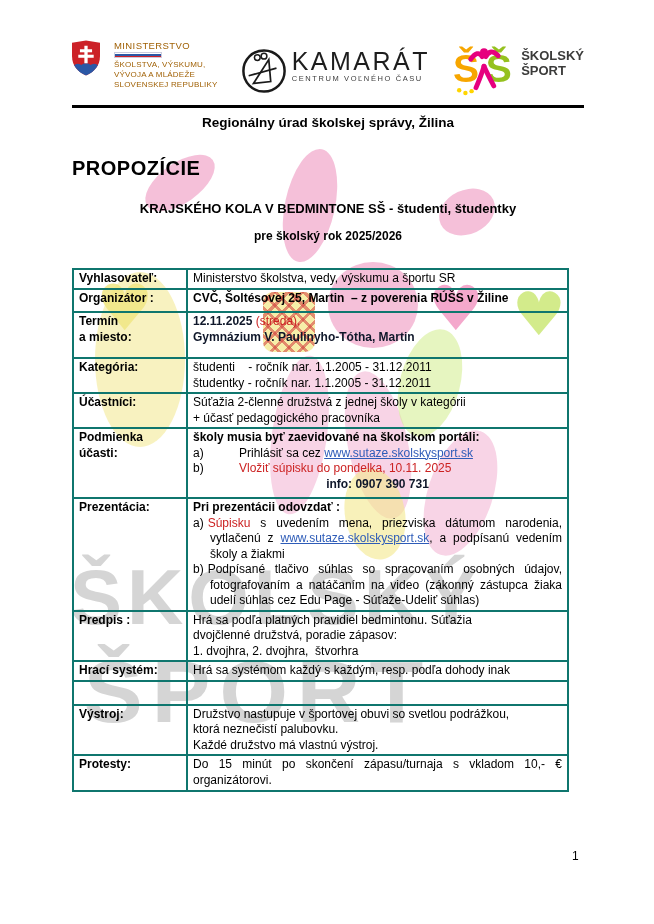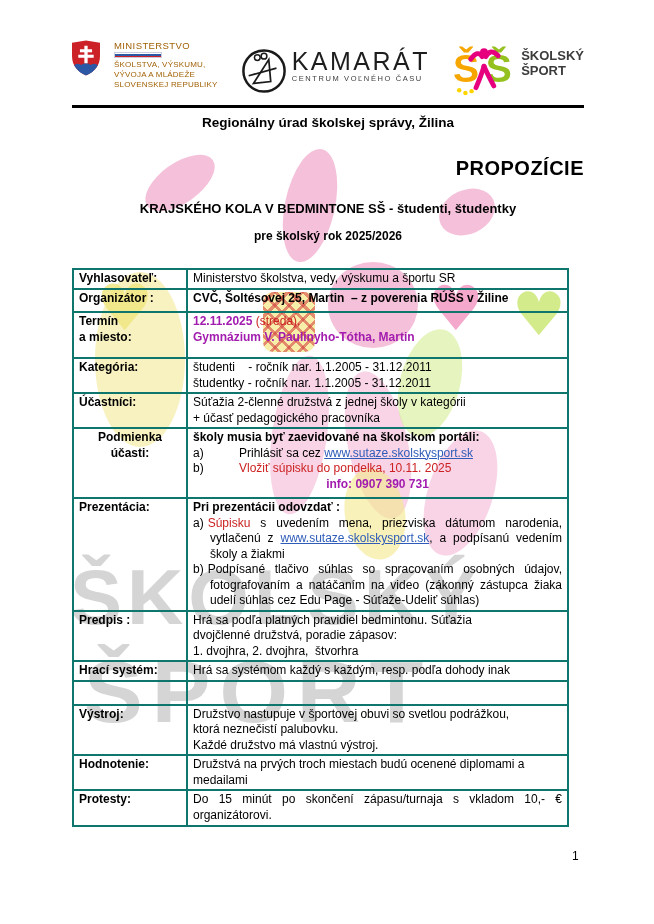--- a/index.html
+++ b/index.html
@@ -32,35 +32,35 @@
     background:linear-gradient(#ffffff 0 33%, #2b57a5 33% 66%, #d02027 66% 100%);
     border:0.5px solid #ccd;}
   .min-text .t2{font-size:8px;line-height:10px;letter-spacing:.2px;}
   .kam{margin-top:8px;}
   .kam-text{margin-left:5px;}
   .kam-name{font-size:25px;line-height:26px;letter-spacing:2.5px;color:#1d1d1d;font-weight:normal;}
   .kam-sub{font-size:7.5px;letter-spacing:1.6px;color:#3c3c3c;margin-top:0;}
   .ss-text{margin-left:6px;margin-top:8px;font-weight:bold;font-size:13px;line-height:15px;color:#3c3c3b;}
   .rule{border-top:3px solid #000;margin-top:3px;}
   .org-line{text-align:center;font-weight:bold;font-size:13.5px;margin-top:7px;}
-  .title-main{text-align:right;font-weight:bold;font-size:20px;margin-top:27px;letter-spacing:.5px;}
+  .title-main{text-align:left;font-weight:bold;font-size:20px;margin-top:27px;letter-spacing:.5px;}
   .title-sub1{text-align:center;font-weight:bold;font-size:13px;margin-top:21px;}
   .title-sub2{text-align:center;font-weight:bold;font-size:12px;margin-top:13px;}
   
   table.props{border-collapse:collapse;margin-top:25px;width:497px;table-layout:fixed;}
   table.props td{
     border:2px solid #0f766e;padding:1px 5px;vertical-align:top;
     font-size:12px;line-height:15.5px;background:transparent;
   }
   td.label{width:102px;font-weight:bold;font-size:13px;}
   td.vmid{vertical-align:middle;}
   td.vbot{vertical-align:bottom;}
   .b{font-weight:bold;}
   .red{color:#cc2222;}
-  .redb{color:#a21caf;font-weight:bold;}
+  .redb{color:#0f172a;font-weight:bold;}
   a.lnk{color:#2e5cb8;text-decoration:underline;cursor:pointer;}
   .pre{white-space:pre-wrap;}
   .tab{display:inline-block;width:46px;}
   .hang{padding-left:17px;text-indent:-17px;text-align:justify;}
   .pfx{margin-right:4px;}
   .center{text-align:center;}
   .just{text-align:justify;}
   .pagenum{position:absolute;left:572px;top:849px;font-size:12px;z-index:1;}
 </style>
 </head>
@@ -192,21 +192,21 @@
       </td>
     </tr>
     <tr>
       <td class="label vmid" style="height:28px;border-radius:12px;">Účastníci:</td>
       <td>
         <div>Súťažia 2-členné družstvá z jednej školy v kategórii</div>
         <div>+ účasť pedagogického pracovníka</div>
       </td>
     </tr>
     <tr>
-      <td class="label" style="height:66px;text-align:center;">
+      <td class="label" style="height:66px;">
         <div>Podmienka</div>
         <div>účasti:</div>
       </td>
       <td>
         <div class="b">školy musia byť zaevidované na školskom portáli:</div>
         <div><span class="tab">a)</span><span>Prihlásiť sa cez </span><a class="lnk">www.sutaze.skolskysport.sk</a></div>
         <div><span class="tab">b)</span><span class="red">Vložiť súpisku do pondelka, 10.11. 2025</span></div>
         <div class="center redb">info: 0907 390 731</div>
       </td>
     </tr>
@@ -236,24 +236,20 @@
     </tr>
     <tr>
       <td class="label" style="height:41px;">Výstroj:</td>
       <td>
         <div>Družstvo nastupuje v športovej obuvi so svetlou podrážkou,</div>
         <div>ktorá neznečistí palubovku.</div>
         <div>Každé družstvo má vlastnú výstroj.</div>
       </td>
     </tr>
     <tr>
-      <td class="label" style="height:29px;">Hodnotenie:</td>
-      <td>Družstvá na prvých troch miestach budú ocenené diplomami a medailami</td>
-    </tr>
-    <tr>
       <td class="label" style="height:32px;">Protesty:</td>
       <td class="just">Do 15 minút po skončení zápasu/turnaja s vkladom 10,- € organizátorovi.</td>
     </tr>
   </tbody>
     </table>
 </div>
 
 <div class="pagenum">1</div>
 
 </body></html>

